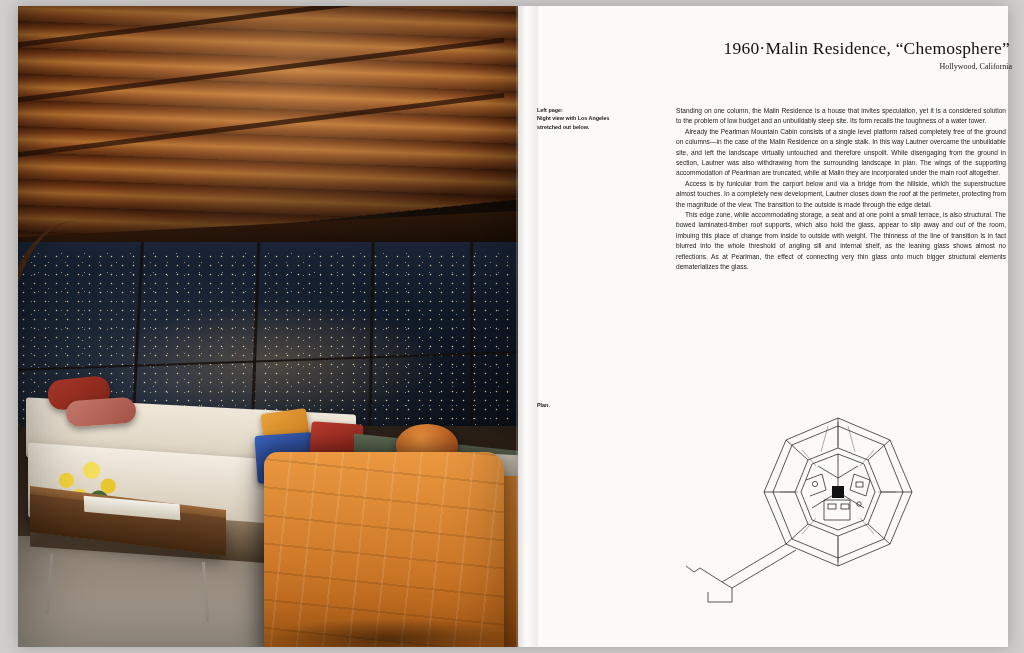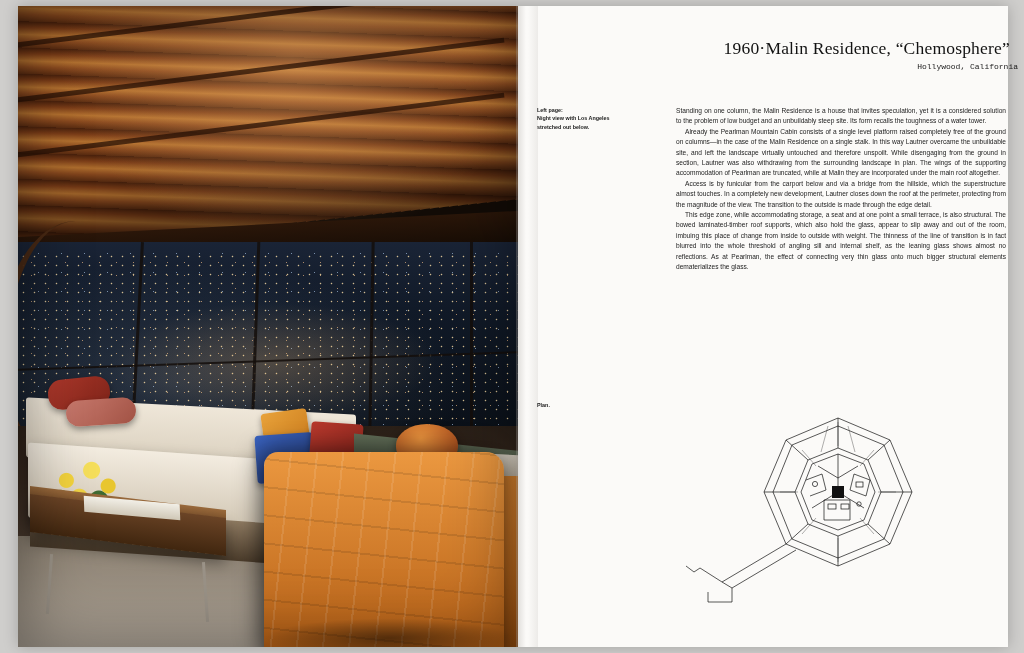--- a/index.html
+++ b/index.html
@@ -313,25 +313,25 @@
     width: 340px;
     text-align: right;
     font-family: "Liberation Serif", serif;
     font-size: 17.5px;
     color: #121212;
     letter-spacing: 0.2px;
     white-space: nowrap;
   }
   .subtitle {
     position: absolute;
-    left: 140px;
+    left: 134px;
     top: 56px;
     width: 340px;
     text-align: right;
-    font-family: Liberation Mono, monospace;
+    font-family: Liberation Serif, serif;
     font-size: 8px;
     color: #1a1a1a;
   }
   .body {
     position: absolute;
     left: 138px;
     top: 100px;
     width: 330px;
     font-size: 6.6px;
     line-height: 1.58;

